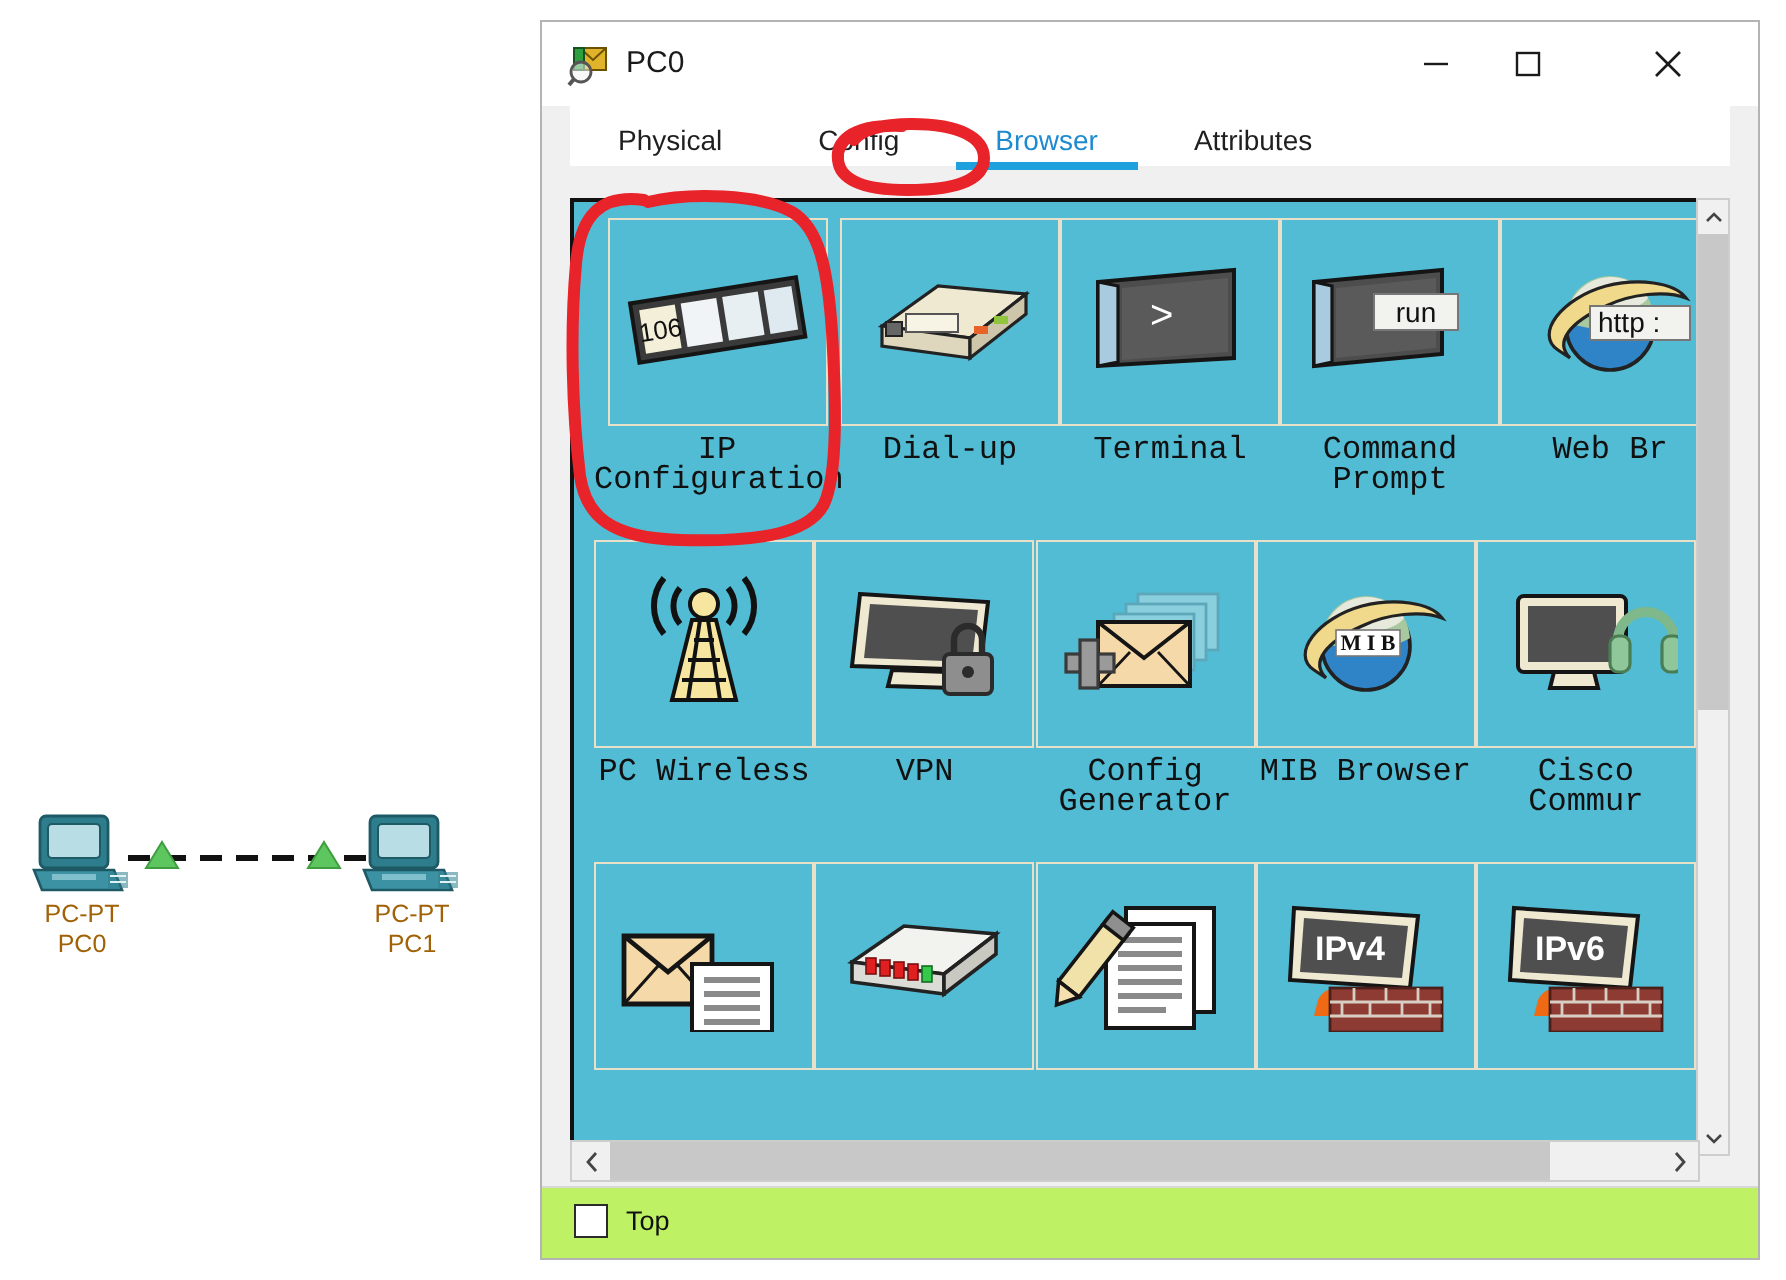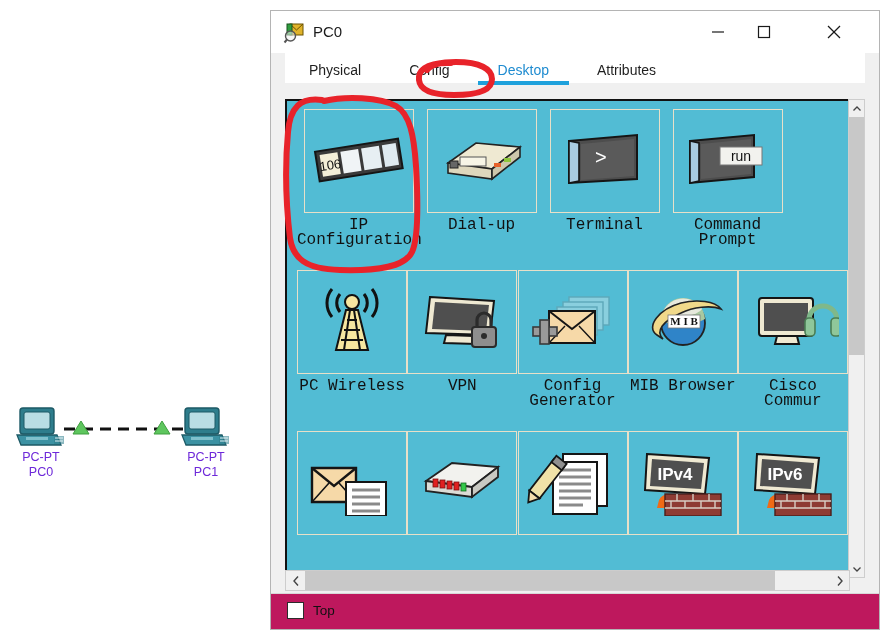--- a/index.html
+++ b/index.html
@@ -8,21 +8,21 @@
     background:#ffffff;
     font-family:"Liberation Sans", sans-serif;
     overflow:hidden;
     position:relative;
   }
 
   
   #topology{position:absolute;left:0;top:0;width:268px;height:640px;background:#fff;}
   .node{position:absolute;width:76px;text-align:center;}
   .node .pcicon{width:54px;height:44px;margin:0 auto;display:block;}
-  .node .lbl{font-size:12.5px;color:#6d28d9;line-height:14.5px;margin-top:1px;
+  .node .lbl{font-size:12.5px;color:#a16207;line-height:14.5px;margin-top:1px;
              font-family:"Liberation Sans", sans-serif;white-space:pre-line;}
   #link-line{position:absolute;left:64px;top:427px;width:125px;height:4px;}
 
   
   #win{
     position:absolute;left:270px;top:10px;width:610px;height:620px;
     background:#f0f0f0;border:1px solid #b4b4b4;
     box-sizing:border-box;
   }
   #titlebar{height:42px;background:#ffffff;position:relative;border-bottom:0px;}
@@ -69,21 +69,21 @@
   
   #hscroll{position:absolute;left:14px;bottom:38px;width:565px;height:21px;
            background:#f0f0f0;border:1px solid #cdcdcd;box-sizing:border-box;}
   #hs-left,#hs-right{position:absolute;top:0;width:19px;height:19px;
                      display:flex;align-items:center;justify-content:center;}
   #hs-left{left:0;} #hs-right{right:0;}
   #hs-thumb{position:absolute;left:19px;top:0;width:470px;height:19px;background:#c8c8c8;}
 
   
   #bottombar{position:absolute;left:0;bottom:0;width:100%;height:36px;
-             background:#be185d;border-top:1px solid #d8d8d8;box-sizing:border-box;}
+             background:#bef264;border-top:1px solid #d8d8d8;box-sizing:border-box;}
   #topcheck{position:absolute;left:16px;top:8px;width:17px;height:17px;
             border:1.5px solid #2b2b2b;background:#fff;box-sizing:border-box;}
   #toplabel{position:absolute;left:42px;top:9px;font-size:13.5px;color:#111;
             font-family:"Liberation Sans", sans-serif;}
 
   
   #annot{position:absolute;left:0;top:0;width:893px;height:640px;pointer-events:none;}
 </style>
 </head>
 <body>
@@ -154,21 +154,21 @@
         <line x1="2" y1="2" x2="14" y2="14" stroke="#1a1a1a" stroke-width="1.3"></line>
         <line x1="14" y1="2" x2="2" y2="14" stroke="#1a1a1a" stroke-width="1.3"></line>
       </svg>
     </div>
   </div>
 
   <div id="tabstrip">
     <div id="tabs">
       <div class="tab">Physical</div>
       <div class="tab">Config</div>
-      <div class="tab active">Desktop</div>
+      <div class="tab active">Browser</div>
       <div class="tab">Attributes</div>
     </div>
   </div>
 
   <div id="deskwrap">
     <div id="deskgrid">
 
       <div class="iconrow">
         <div class="iconcell">
           <div class="iconbox">
@@ -221,20 +221,33 @@
               <path d="M10 10 L10 52 L19 50 L19 12 Z" fill="#a9cbe0" stroke="#151515" stroke-width="1.6"></path>
               <path d="M21 13 L71 8 L71 43 L21 48 Z" fill="#5a5a5a"></path>
               <rect x="40" y="16" width="42" height="18" fill="#f2f2ee" stroke="#777" stroke-width="1"></rect>
               <text x="61" y="30" font-family="Liberation Sans, sans-serif" font-size="14" fill="#111" text-anchor="middle">run</text>
             </svg>
           </div>
           <div class="iconlabel">Command
 Prompt</div>
         </div>
 
+        <div class="iconcell">
+          <div class="iconbox">
+            <svg width="92" height="60" viewBox="0 0 92 60">
+              <circle cx="46" cy="32" r="22" fill="#2f84c8" stroke="#222" stroke-width="1.8"></circle>
+              <path d="M24 30 a22 22 0 0 1 44 -2 a30 14 0 0 1 -44 2 z" fill="#a8c9a0"></path>
+              <path d="M25 24 a22 22 0 0 1 40 -6 a26 10 0 0 1 -40 6 z" fill="#e7e9dd"></path>
+              <path d="M20 44 C8 36, 22 18, 44 12 C60 8, 78 10, 84 18 C74 14, 56 16, 44 22 C26 30, 18 40, 26 48 Z" fill="#f0d98a" stroke="#222" stroke-width="1.6"></path>
+              <rect x="36" y="22" width="50" height="17" fill="#f2f2ee" stroke="#777" stroke-width="1"></rect>
+              <text x="40" y="35" font-family="Liberation Sans, sans-serif" font-size="14" fill="#111">http :</text>
+            </svg>
+          </div>
+          <div class="iconlabel">Web Br</div>
+        </div>
       </div>
 
       <div class="iconrow" style="margin-top:22px;">
         <div class="iconcell">
           <div class="iconbox">
             <svg width="92" height="72" viewBox="0 0 92 72">
               <circle cx="46" cy="16" r="7" fill="#f6e6a0" stroke="#111" stroke-width="2"></circle>
               <path d="M34 8 a14 14 0 0 0 0 18" fill="none" stroke="#111" stroke-width="3"></path>
               <path d="M58 8 a14 14 0 0 1 0 18" fill="none" stroke="#111" stroke-width="3"></path>
               <path d="M26 3 a22 22 0 0 0 0 28" fill="none" stroke="#111" stroke-width="3"></path>

